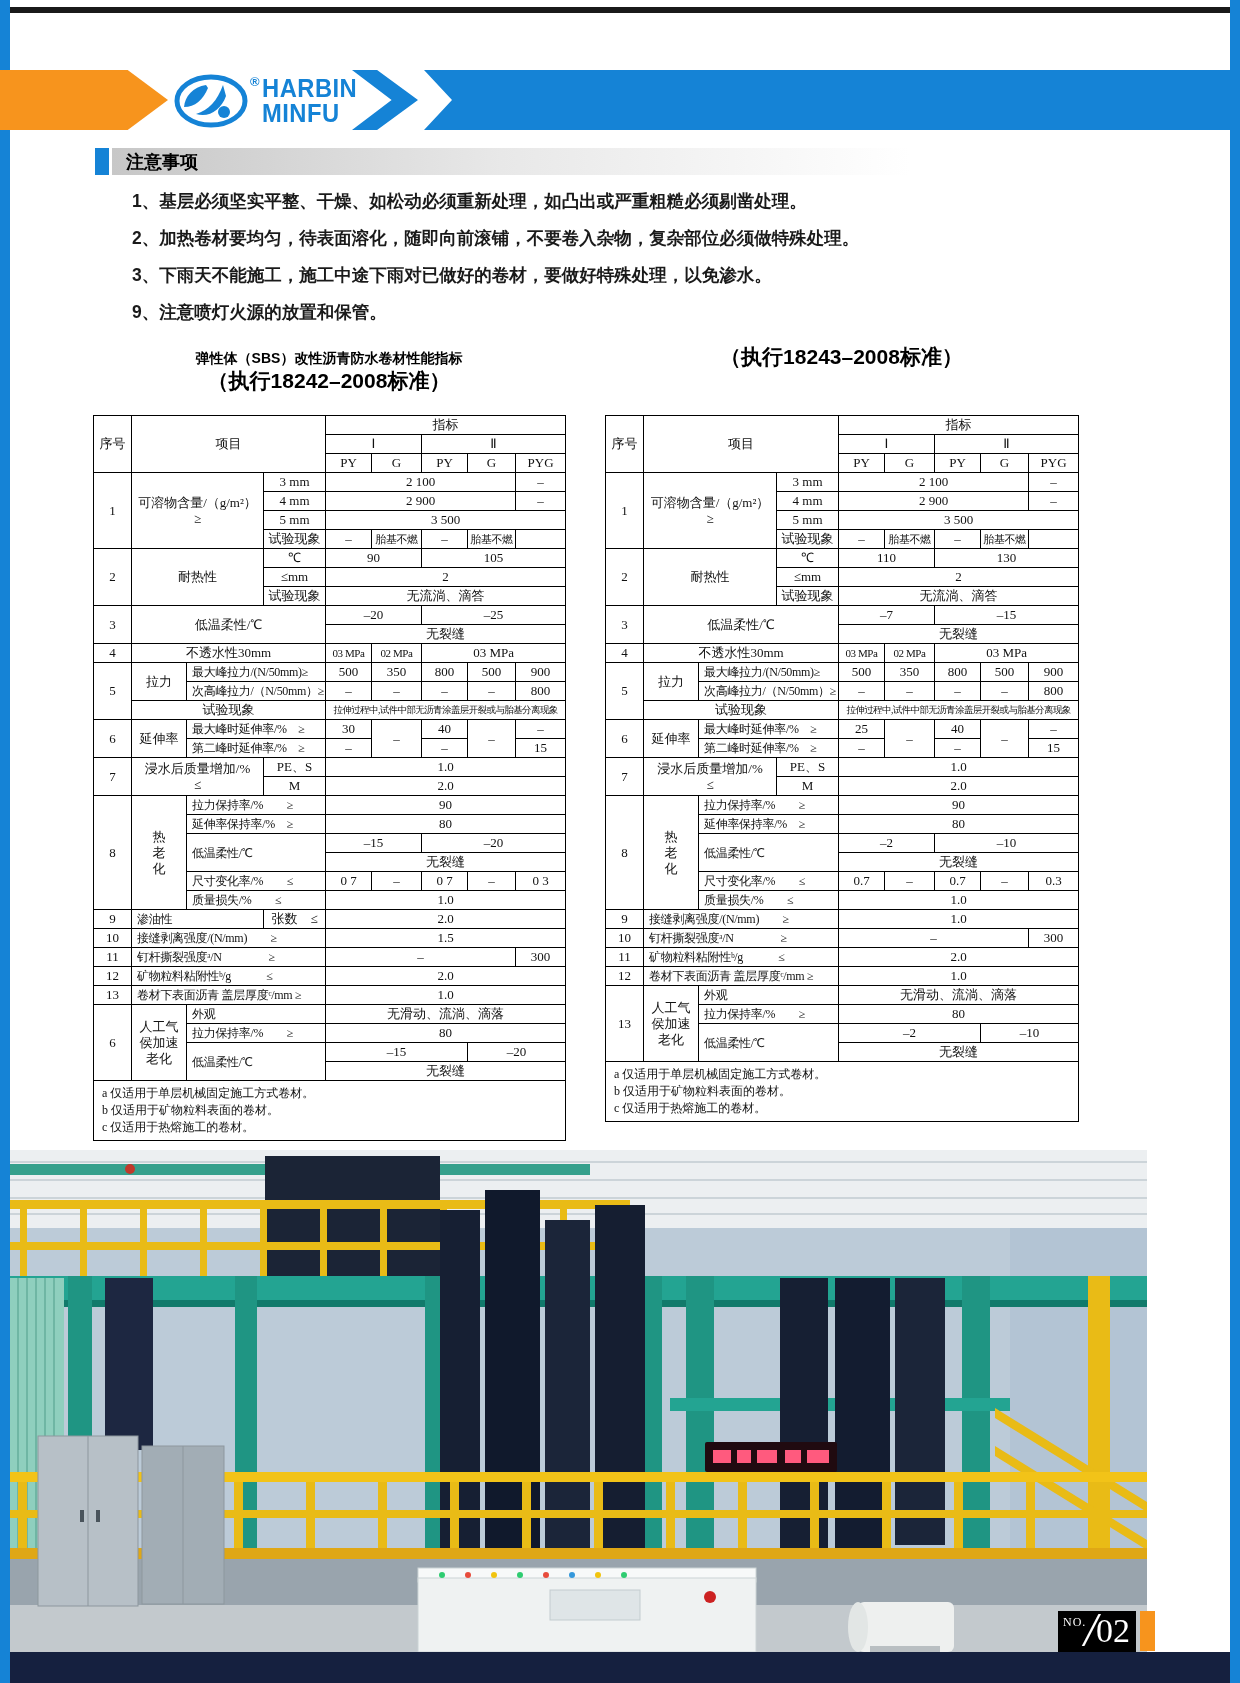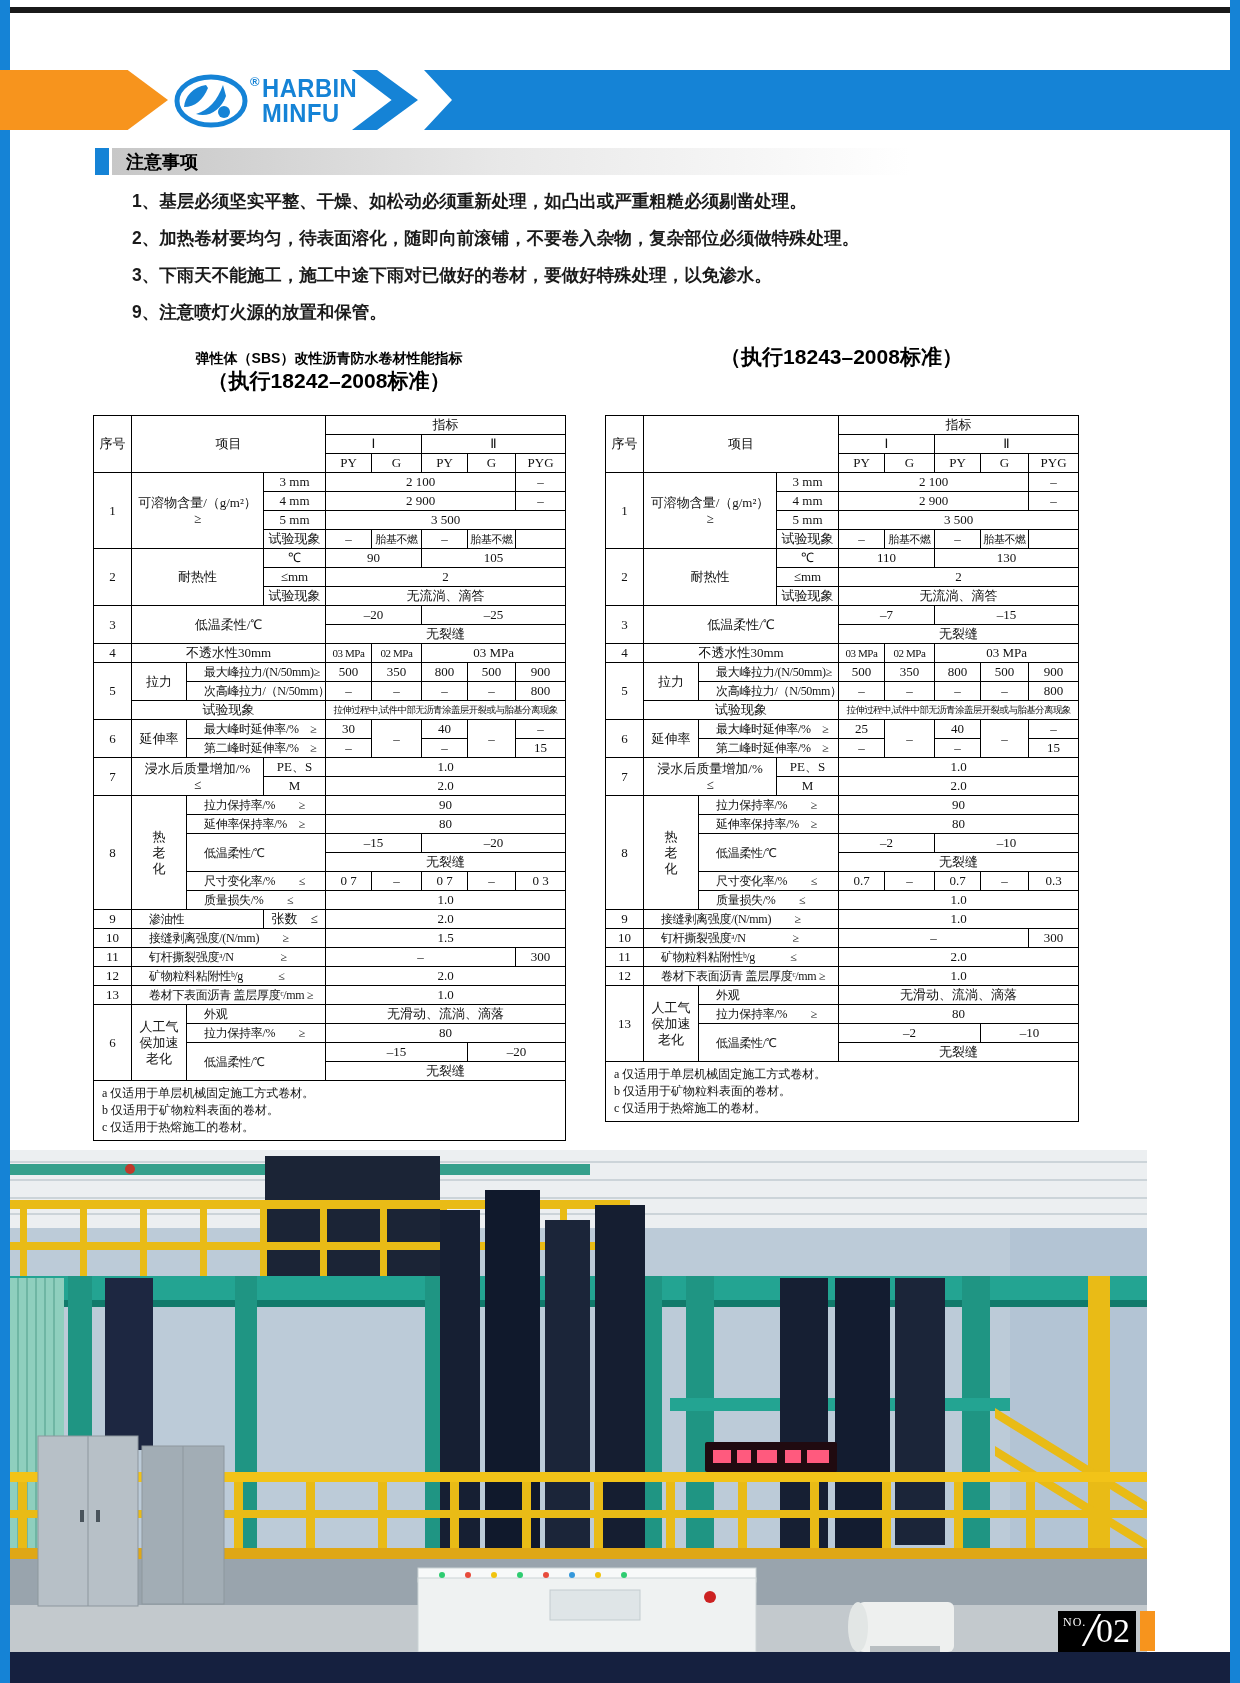--- a/index.html
+++ b/index.html
@@ -38,21 +38,21 @@
   .tbl-title{top:346px;text-align:center;font-family:"Liberation Sans",sans-serif;font-weight:700;color:#000;}
   .tbl-title .t1{font-size:14px;line-height:24px;}
   .tbl-title .t2{font-size:21px;line-height:22px;}
   .tt-left{left:93px;width:472px;}
   .tt-right{left:605px;width:473px;}
 
   
   .spec{border-collapse:collapse;table-layout:fixed;background:#fff;}
   .spec td{border:1px solid #000;text-align:center;vertical-align:middle;
            font-size:13px;line-height:16px;height:18px;padding:0 2px;overflow:hidden;}
-  .spec td.lft{text-align:left;padding-left:17px;font-size:12px;letter-spacing:-.3px;white-space:nowrap;}
+  .spec td.lft{text-align:left;padding-left:5px;font-size:12px;letter-spacing:-.3px;white-space:nowrap;}
   .spec td.sm{font-size:9.5px;letter-spacing:-.6px;white-space:nowrap;}
   .spec td.sm2{font-size:11px;letter-spacing:-.4px;white-space:nowrap;}
   .spec td.pre{white-space:pre-line;}
   .spec td.fn{text-align:left;font-size:12px;line-height:17px;padding:4px 8px;}
   .tbl-l{left:93px;top:415px;width:472px;}
   .tbl-r{left:605px;top:415px;width:473px;}
 
   
   .photo{left:10px;top:1150px;width:1137px;height:502px;overflow:hidden;}
 

